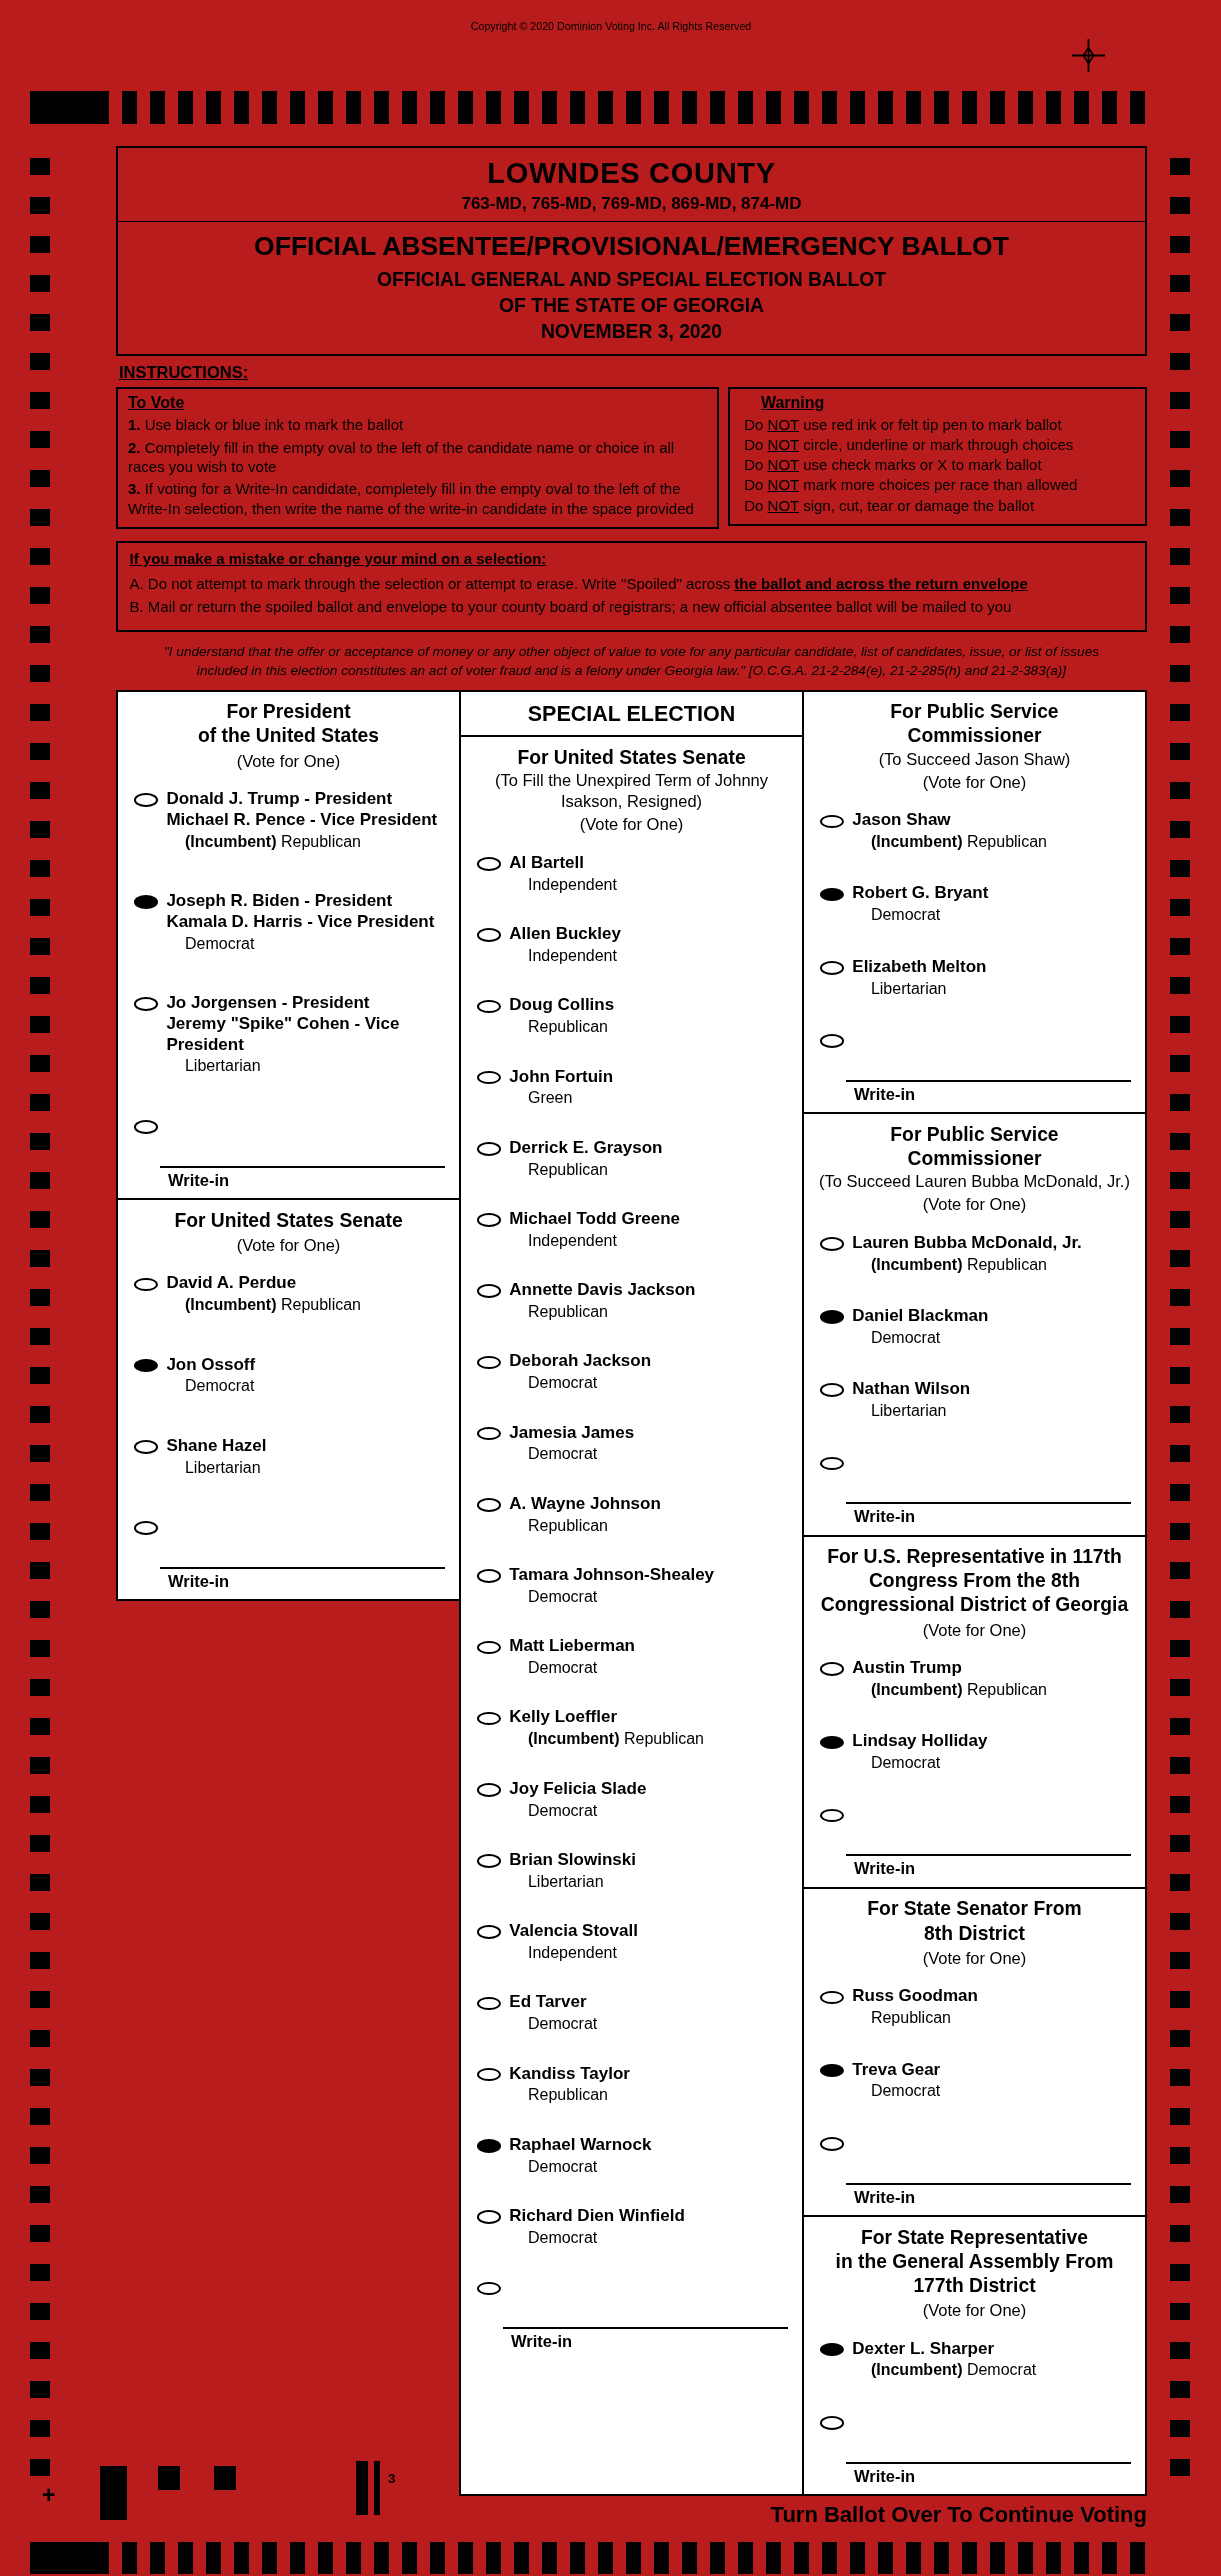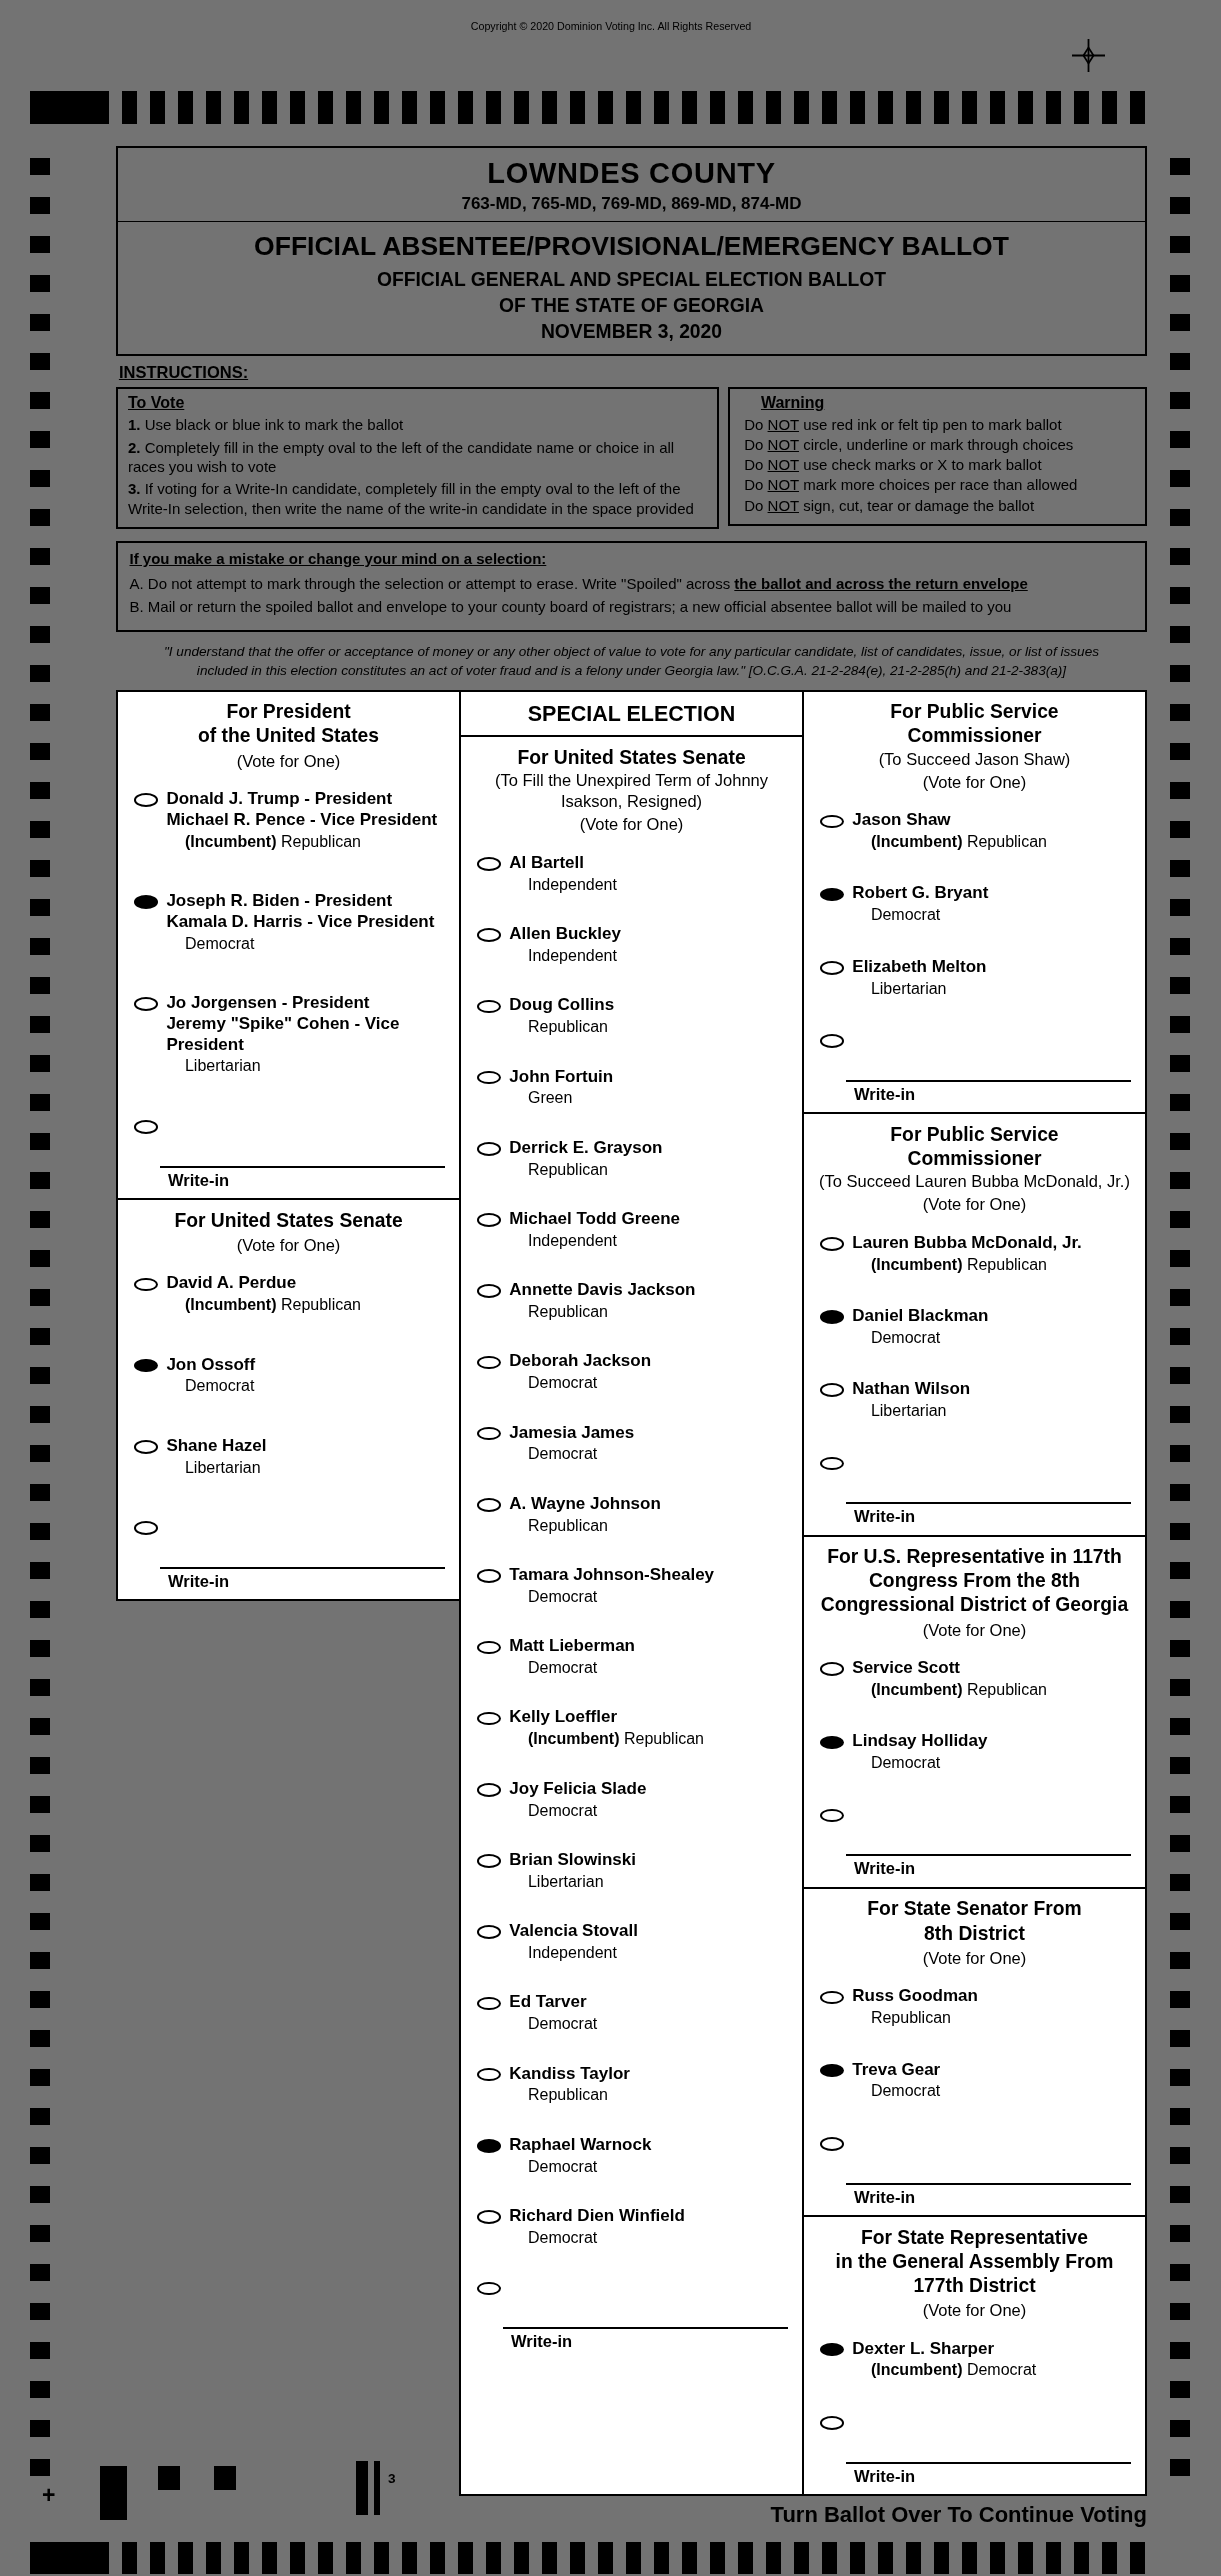--- a/index.html
+++ b/index.html
@@ -1,17 +1,17 @@
 <!DOCTYPE html>
 <html style="font-size:11.5px"><head>
 <meta charset="utf-8">
 <style>
   *{margin:0;padding:0;box-sizing:border-box;}
   html,body{background:#ffffff;}
-  .page{position:relative;width:1222px;height:2576px;background:#737373;font-family:"Liberation Sans",sans-serif;color:#000;overflow:hidden;}
+  .page{position:relative;width:1222px;height:2576px;background:#b91c1c;font-family:"Liberation Sans",sans-serif;color:#000;overflow:hidden;}
   .copyright{position:absolute;top:20px;left:0;width:100%;text-align:center;font-size:10.7px;}
   .regmark{position:absolute;top:39px;left:1072px;}
   .trow,.brow{position:absolute;left:30px;display:flex;gap:13px;}
   .trow{top:91px;height:33px;}
   .brow{top:2542px;height:32px;}
   .tstart{width:79px;background:#000;}
   .tbar{width:15px;background:#000;}
   .lcol,.rcol{position:absolute;top:158px;display:flex;flex-direction:column;gap:22px;}
   .lcol{left:30px;}
   .rcol{left:1170px;}
@@ -603,21 +603,21 @@
           <div class="race">
             <div class="race-title">
               <div class="t-line">For U.S. Representative in 117th</div>
               <div class="t-line">Congress From the 8th</div>
               <div class="t-line">Congressional District of Georgia</div>
               <div class="vote-for">(Vote for One)</div>
             </div>
             <div class="candidate">
               <div class="oval"></div>
               <div class="cand-text">
-                <div class="cand-name">Service Scott</div>
+                <div class="cand-name">Austin Trump</div>
                 <div class="cand-party"><span class="b">(Incumbent)</span> Republican</div>
               </div>
             </div>
             <div class="candidate">
               <div class="oval filled"></div>
               <div class="cand-text">
                 <div class="cand-name">Lindsay Holliday</div>
                 <div class="cand-party">Democrat</div>
               </div>
             </div>

